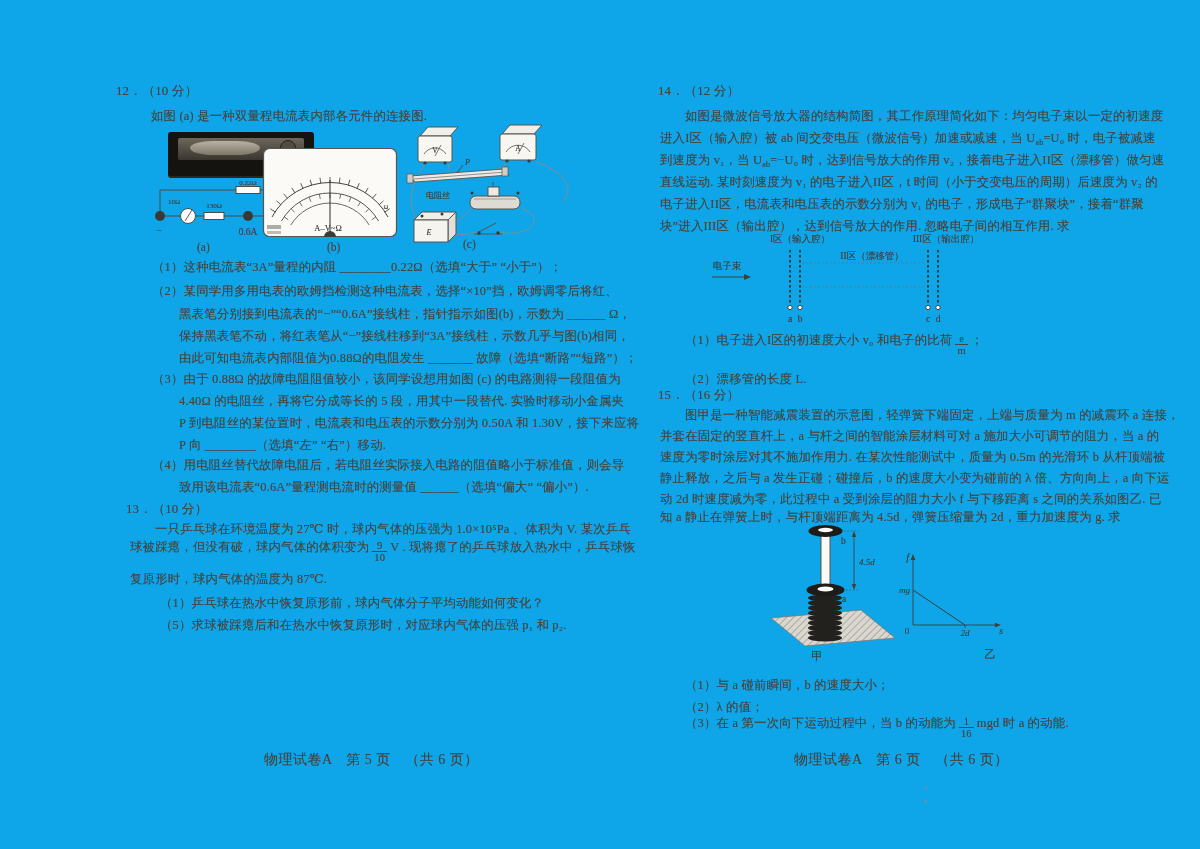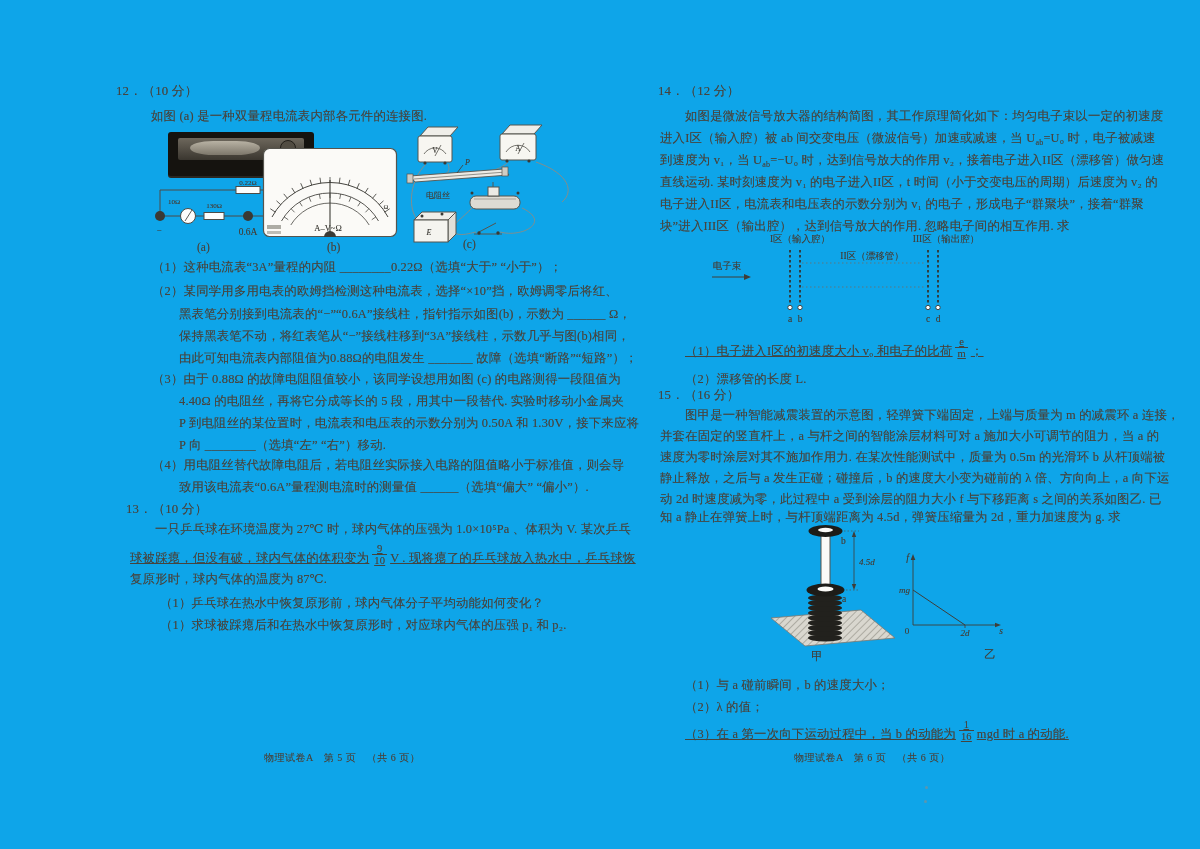--- a/index.html
+++ b/index.html
@@ -2,27 +2,27 @@
 <html><head>
 <meta charset="utf-8">
 <style>
   html,body{margin:0;padding:0;}
   body{width:1200px;height:849px;background:#ffffff;overflow:hidden;}
   .sheet{position:relative;width:1200px;height:849px;background:#0ea5e9;
          font-family:"Liberation Serif","DejaVu Serif",serif;color:#45443f;
          text-shadow:0 0 0.5px rgba(80,78,72,0.55);}
   .line{position:absolute;font-size:12.4px;line-height:15px;white-space:nowrap;letter-spacing:0.2px;}
   .head{font-size:12.8px;}
-  .frac-line{display:flex;align-items:flex-end;height:26px;text-decoration:underline;}
+  .frac-line{display:flex;align-items:flex-start;height:26px;}
   .frac{display:inline-block;text-align:center;font-size:10.5px;line-height:1.05;margin:0 3px;vertical-align:middle;}
   .frac .num{display:block;border-bottom:1px solid #45443f;padding:0 2px;}
   .frac .den{display:block;padding:0 2px;}
   sub{font-size:8px;}
   .figlabel{position:absolute;font-size:11.5px;}
-  .footer{position:absolute;font-size:10px;letter-spacing:0.5px;}
+  .footer{position:absolute;font-size:14px;letter-spacing:0.5px;}
   .photo{position:absolute;left:168px;top:132px;width:146px;height:44px;background:#15130f;border-radius:3px;
          box-shadow:0 2px 0 #2a2722;}
   .photo .panel{position:absolute;left:10px;top:6px;right:10px;height:22px;background:linear-gradient(180deg,#6d675c,#3a362f);border-radius:2px;}
   .photo .glass{position:absolute;left:22px;top:9px;width:70px;height:14px;background:linear-gradient(180deg,#b8b2a4,#7d776b);border-radius:40%/60%;}
   .photo .knob{position:absolute;right:18px;top:8px;width:14px;height:14px;background:#514c42;border-radius:50%;border:1px solid #201d18;}
   .speck{position:absolute;width:3px;height:3px;background:#8d8c88;border-radius:50%;opacity:.6;}
   svg text{font-family:"Liberation Serif","DejaVu Serif",serif;fill:#3f3e39;}
 </style>
 </head>
 <body>
@@ -188,21 +188,21 @@
   <div class="line frac-line" style="left:130px;top:540px">
     <span>球被踩瘪，但没有破，球内气体的体积变为</span>
     <span class="frac">
       <span class="num">9</span>
       <span class="den">10</span>
     </span>
     <span>V . 现将瘪了的乒乓球放入热水中，乒乓球恢</span>
   </div>
   <div class="line" style="left:130px;top:572px">复原形时，球内气体的温度为 87℃.</div>
   <div class="line" style="left:160px;top:596px">（1）乒乓球在热水中恢复原形前，球内气体分子平均动能如何变化？</div>
-  <div class="line" style="left:160px;top:618px">（1）求球被踩瘪后和在热水中恢复原形时，对应球内气体的压强 p₁ 和 p₂.</div>
+  <div class="line" style="left:160px;top:618px">（5）求球被踩瘪后和在热水中恢复原形时，对应球内气体的压强 p₁ 和 p₂.</div>
 
   <div class="footer" style="left:264px;top:751px">物理试卷A　第 5 页　（共 6 页）</div>
 
   <div class="line head" style="left:658px;top:84px">14．（12 分）</div>
   <div class="line" style="left:685px;top:109px">如图是微波信号放大器的结构简图，其工作原理简化如下：均匀电子束以一定的初速度</div>
   <div class="line" style="left:660px;top:131px">
     <span>进入I区（输入腔）被 ab 间交变电压（微波信号）加速或减速，当 U</span><sub>ab</sub><span>=U₀ 时，电子被减速</span>
   </div>
   <div class="line" style="left:660px;top:153px">
     <span>到速度为 v₁，当 U</span><sub>ab</sub><span>=−U₀ 时，达到信号放大的作用 v₂，接着电子进入II区（漂移管）做匀速</span>

